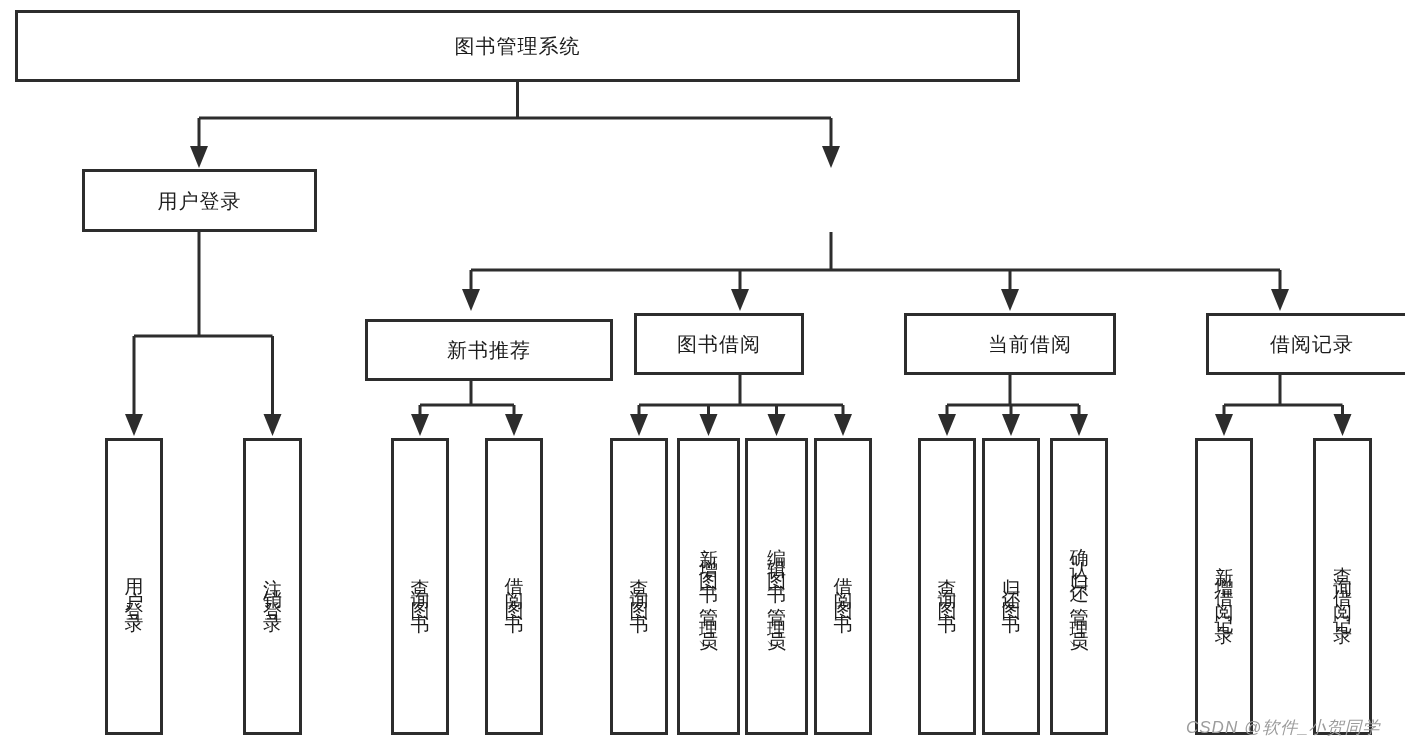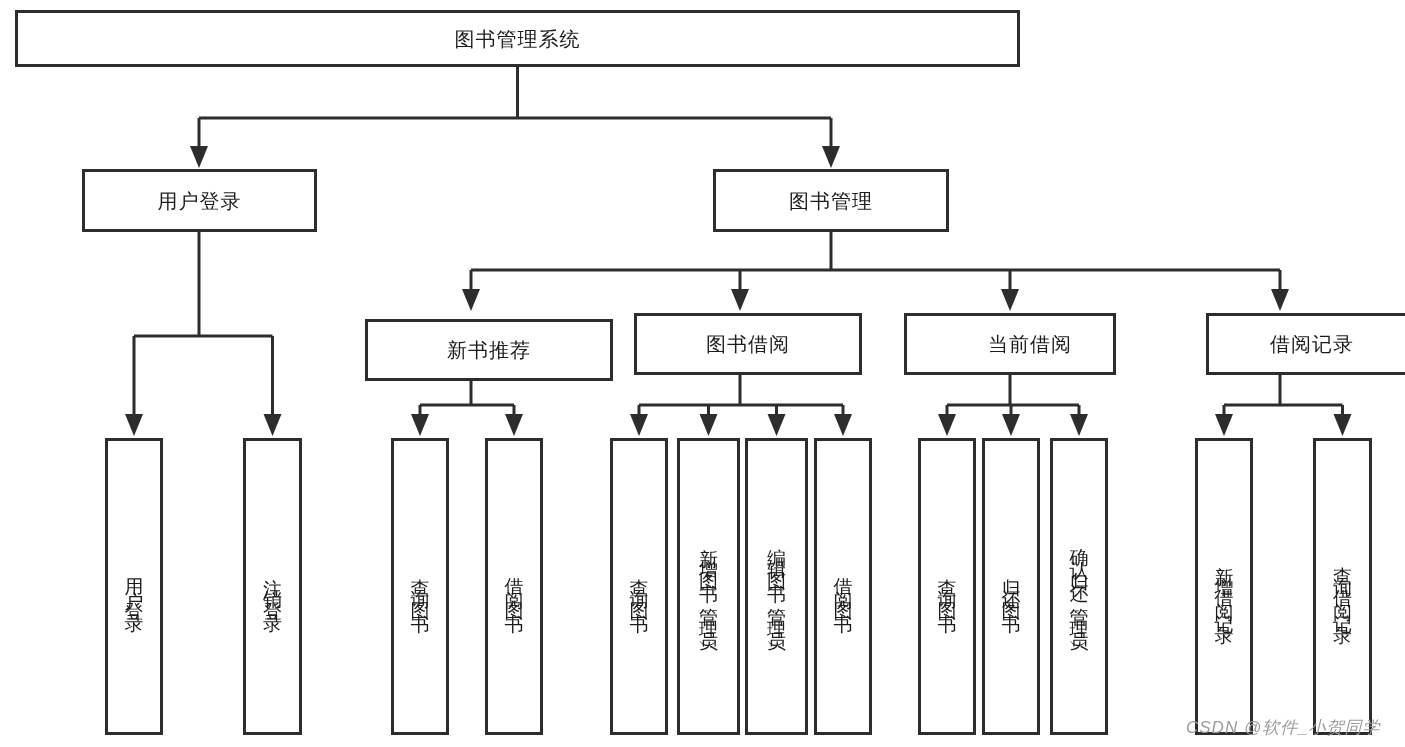--- a/index.html
+++ b/index.html
@@ -100,35 +100,32 @@
 
       <polygon points="938,414 956,414 947,436"></polygon>
       <polygon points="1002,414 1020,414 1011,436"></polygon>
       <polygon points="1070,414 1088,414 1079,436"></polygon>
 
       <polygon points="1215,414 1233,414 1224,436"></polygon>
       <polygon points="1333.5,414 1351.5,414 1342.5,436"></polygon>
     </g>
   </svg>
 
-  <div class="node" style="left:15px; top:10px; width:1005px; height:57px;">
+  <div class="node" style="left:15px; top:10px; width:1005px; height:72px;">
     <span class="label">图书管理系统</span>
   </div>
 
   <div class="node" style="left:82px; top:169px; width:235px; height:63px;">
     <span class="label">用户登录</span>
   </div>
-  <div class="node" style="left:713px; top:169px; width:236px; height:63px;">
-    <span class="label">图书管理</span>
-  </div>
 
   <div class="node" style="left:365px; top:319px; width:248px; height:62px;">
     <span class="label">新书推荐</span>
   </div>
-  <div class="node" style="left:634px; top:313px; width:228px; height:62px;">
+  <div class="node" style="left:634px; top:313px; width:170px; height:62px;">
     <span class="label">图书借阅</span>
   </div>
   <div class="node" style="left:904px; top:313px; width:212px; height:62px;padding-left:40px;">
     <span class="label">当前借阅</span>
   </div>
   <div class="node" style="left:1206px; top:313px; width:212px; height:62px;">
     <span class="label">借阅记录</span>
   </div>
 
   <div class="node vert" style="left:105px; top:438px; width:58px; height:297px;">

